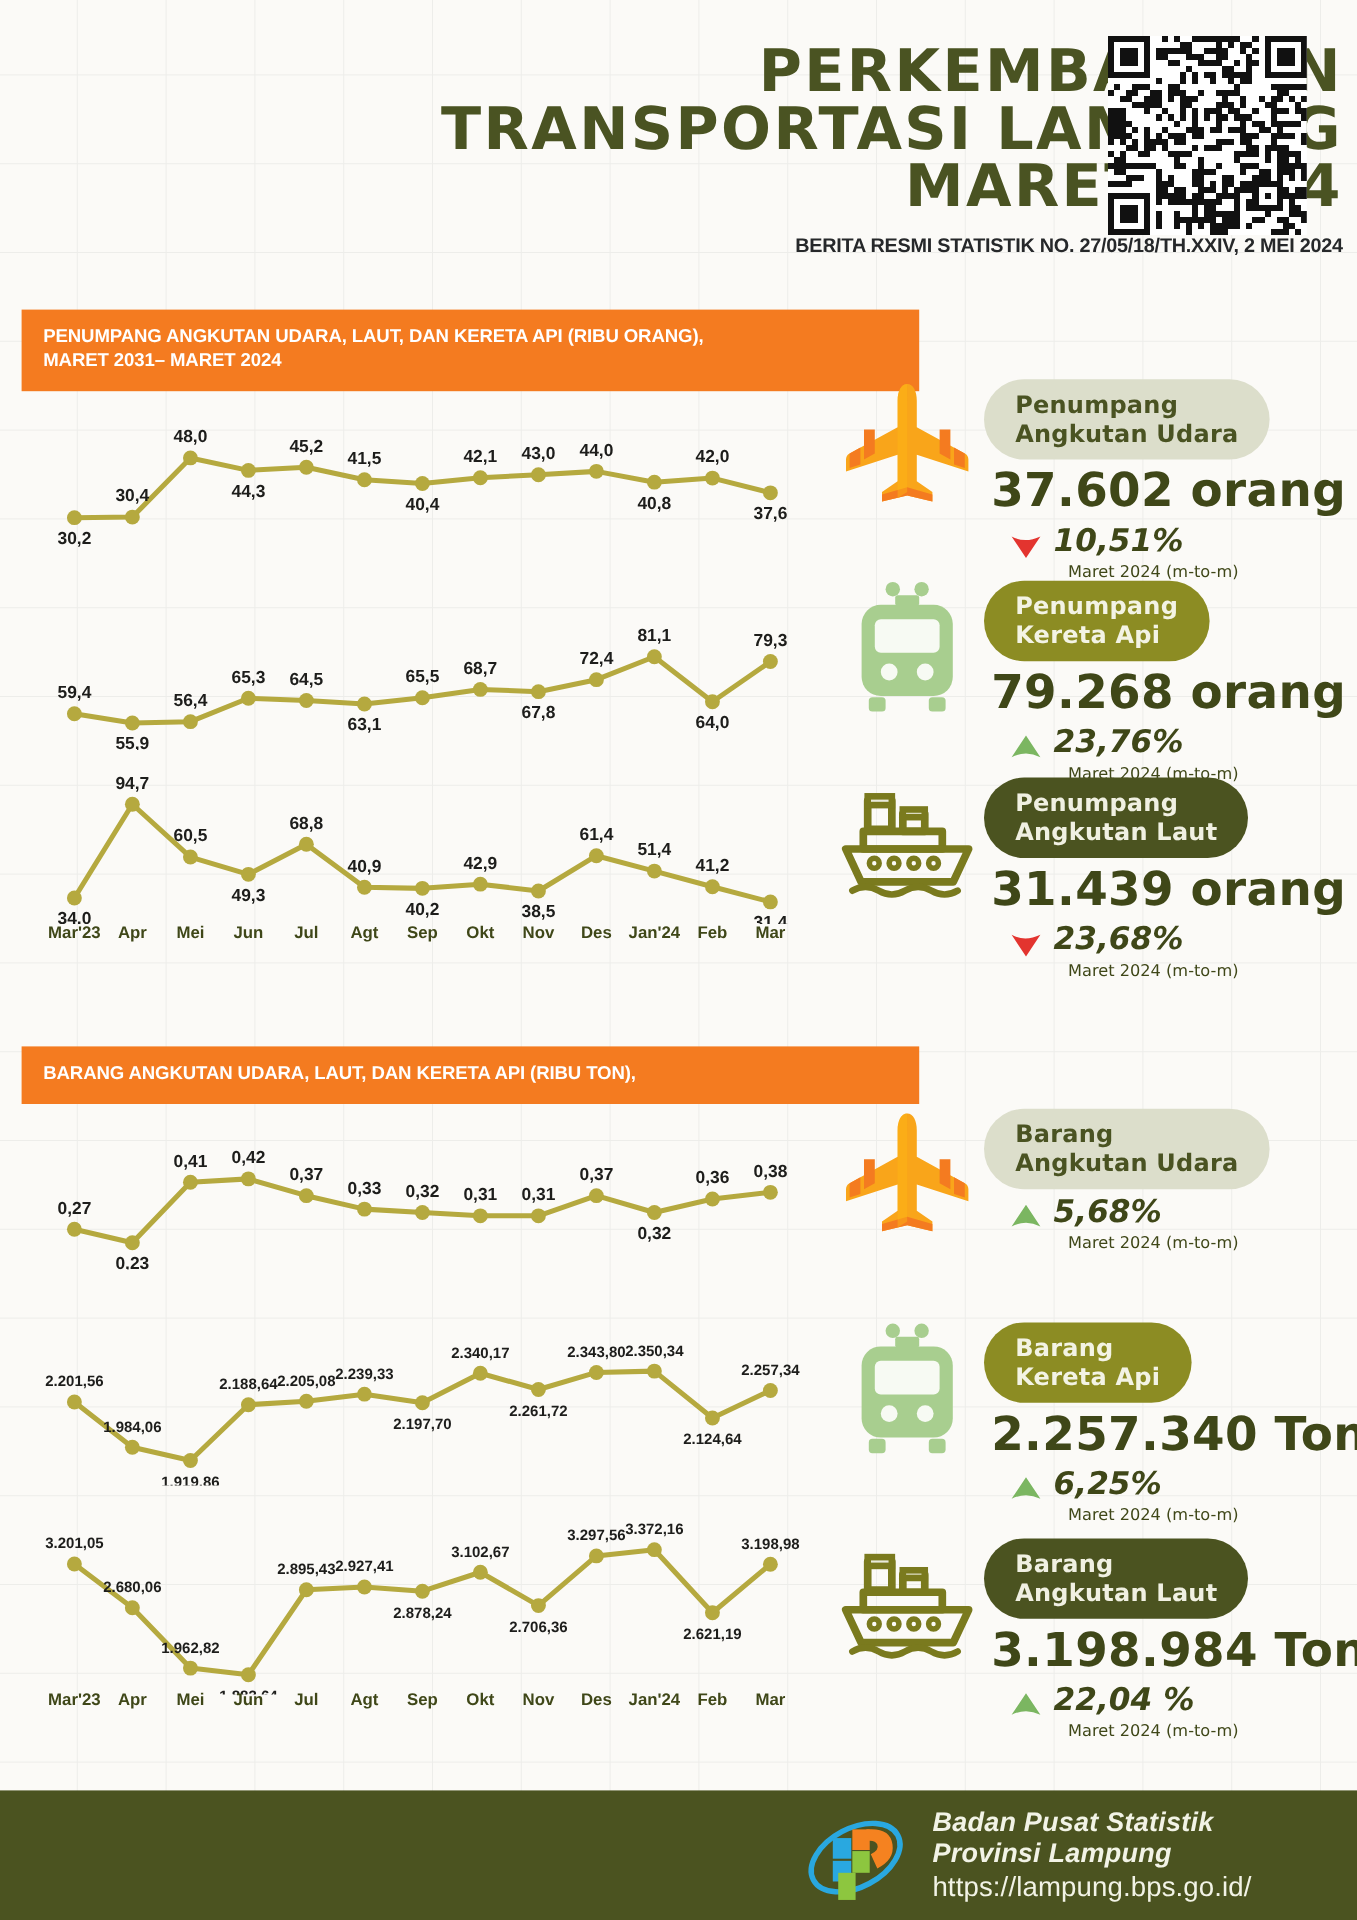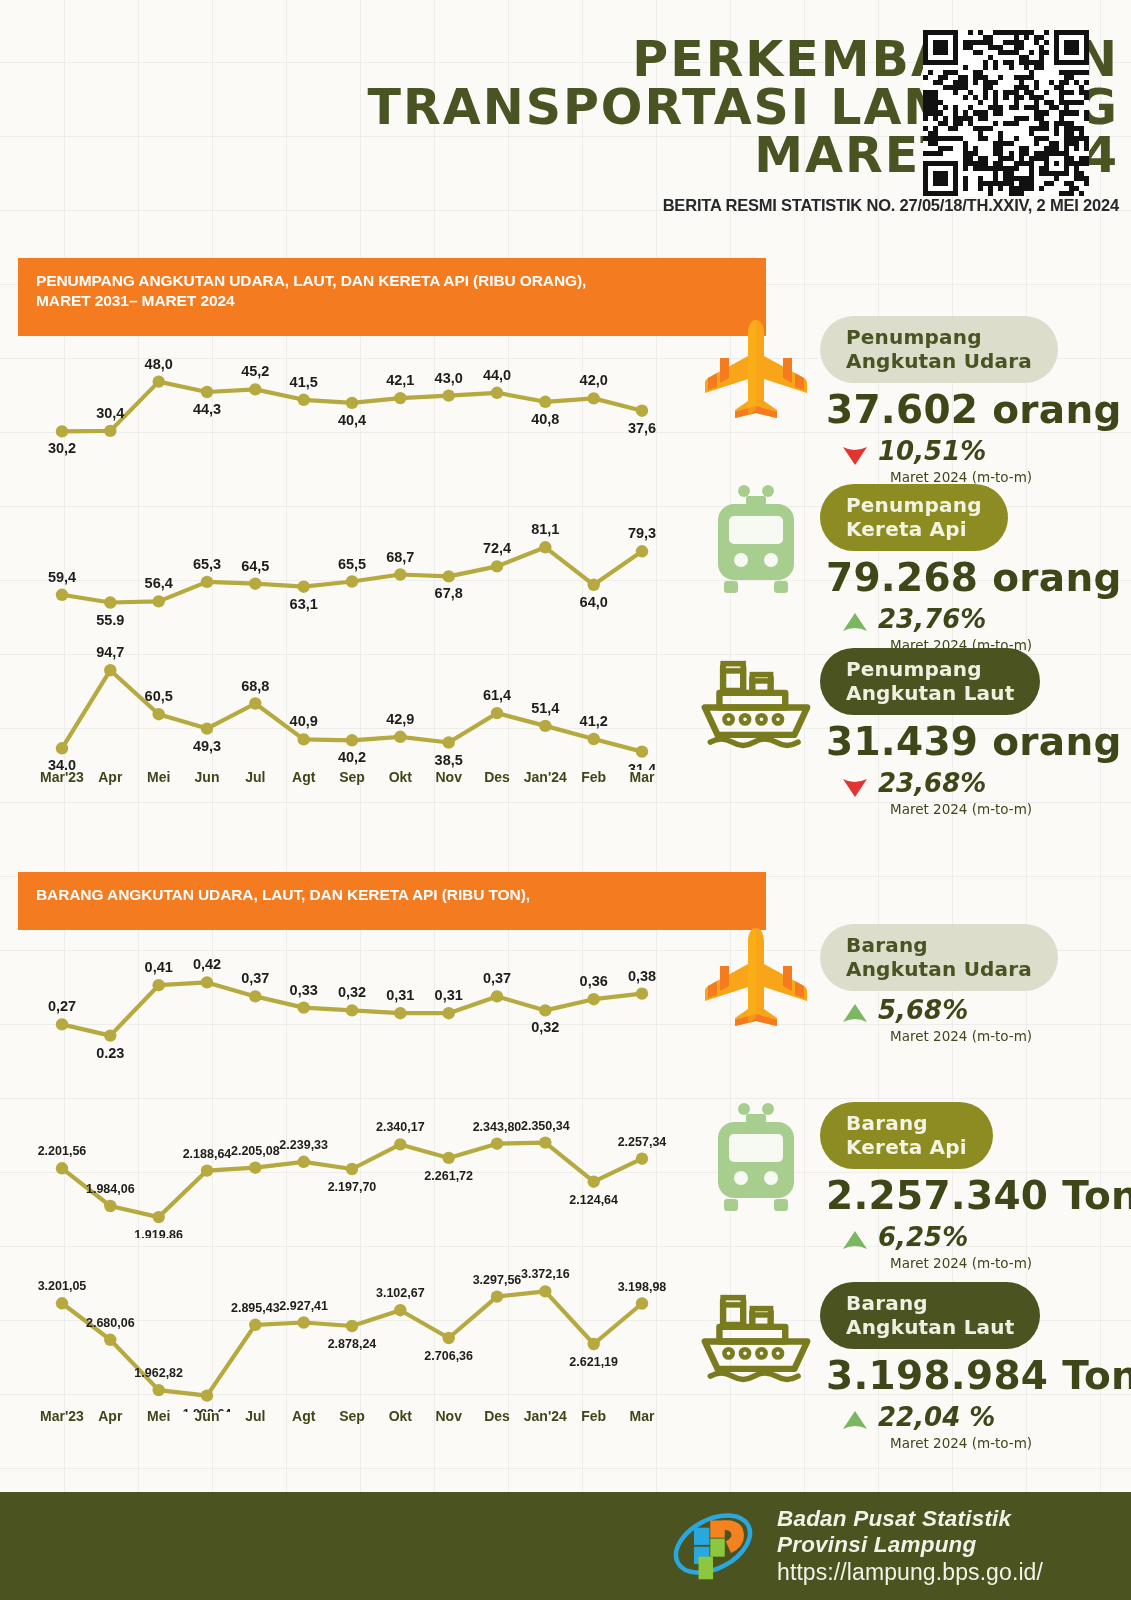--- a/index.html
+++ b/index.html
@@ -48,21 +48,21 @@
     width:166px;height:166px;
   }
 
   
   .bar{
     position:absolute;
     left:18px;
     width:748px;
     background:#F47B20;
     color:#fff;
-    padding:13px 0 25px 18px;
+    padding:13px 0 15px 18px;
     box-sizing:border-box;
     font-size:15.5px;
     font-weight:700;
     line-height:1.28;
     letter-spacing:-0.1px;
   }
 
   
   .chart-block{position:absolute;left:0;}
   .chart-svg{display:block;}
@@ -93,21 +93,21 @@
   .delta{display:flex;align-items:flex-end;margin:4px 0 0 22px;font-style:italic;}
   .delta .tri{width:26px;height:22px;margin-right:10px;}
   .delta .pct{font-size:26px;font-weight:700;color:#3f4718;font-family:"DejaVu Sans", sans-serif;}
   .note{font-size:13.5px;color:#3f4718;margin:3px 0 0 70px;font-family:"DejaVu Sans", sans-serif;white-space:nowrap;}
 
   
   .footer{
     position:absolute;left:0;bottom:0;width:1131px;height:108px;
     background:#4B5320;display:flex;align-items:center;justify-content:flex-end;
   }
-  .footer-inner{display:flex;align-items:flex-start;padding-right:88px;}
+  .footer-inner{display:flex;align-items:flex-end;padding-right:88px;}
   .bps-logo{width:92px;height:76px;margin-right:18px;}
   .bps-text{color:#f2f3e6;font-style:italic;font-weight:700;font-size:22.5px;line-height:1.12;letter-spacing:0.2px;}
   .bps-url{font-style:normal;font-weight:400;font-size:23px;margin-top:3px;letter-spacing:0.1px;}
 </style>
 </head>
 <body>
 
 <div class="grid-bg"></div>
 
 <div class="page">

